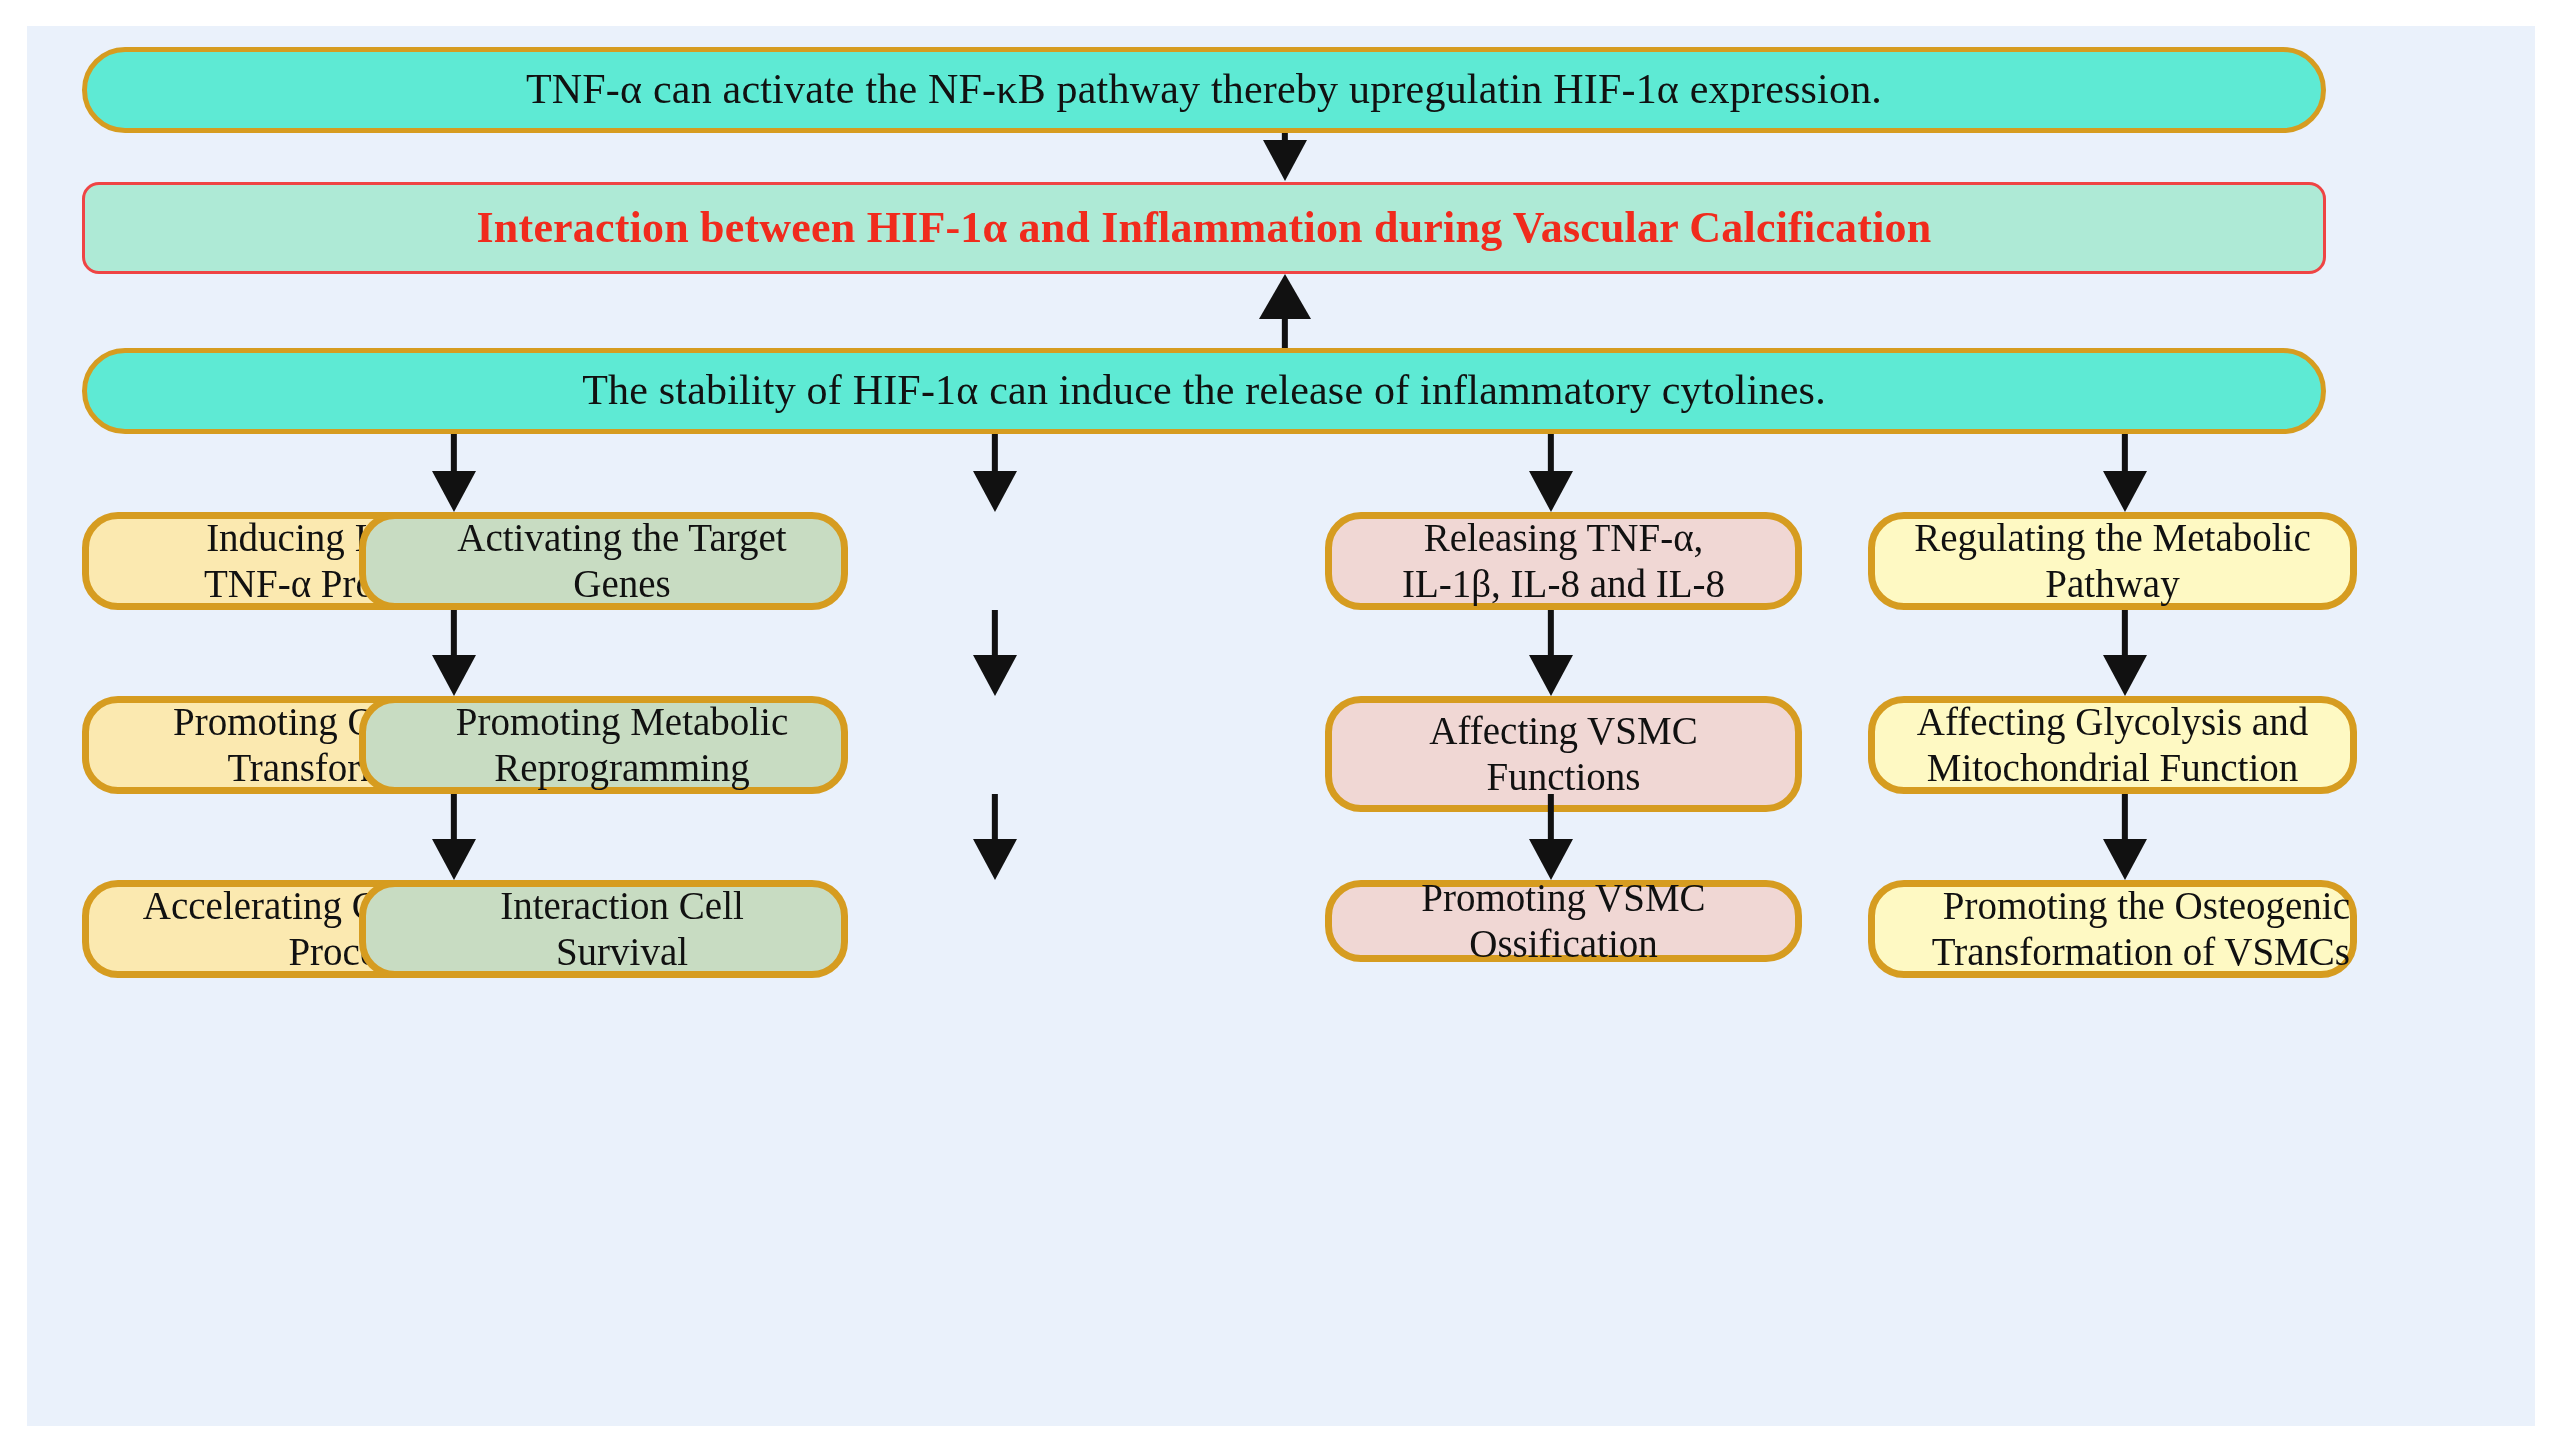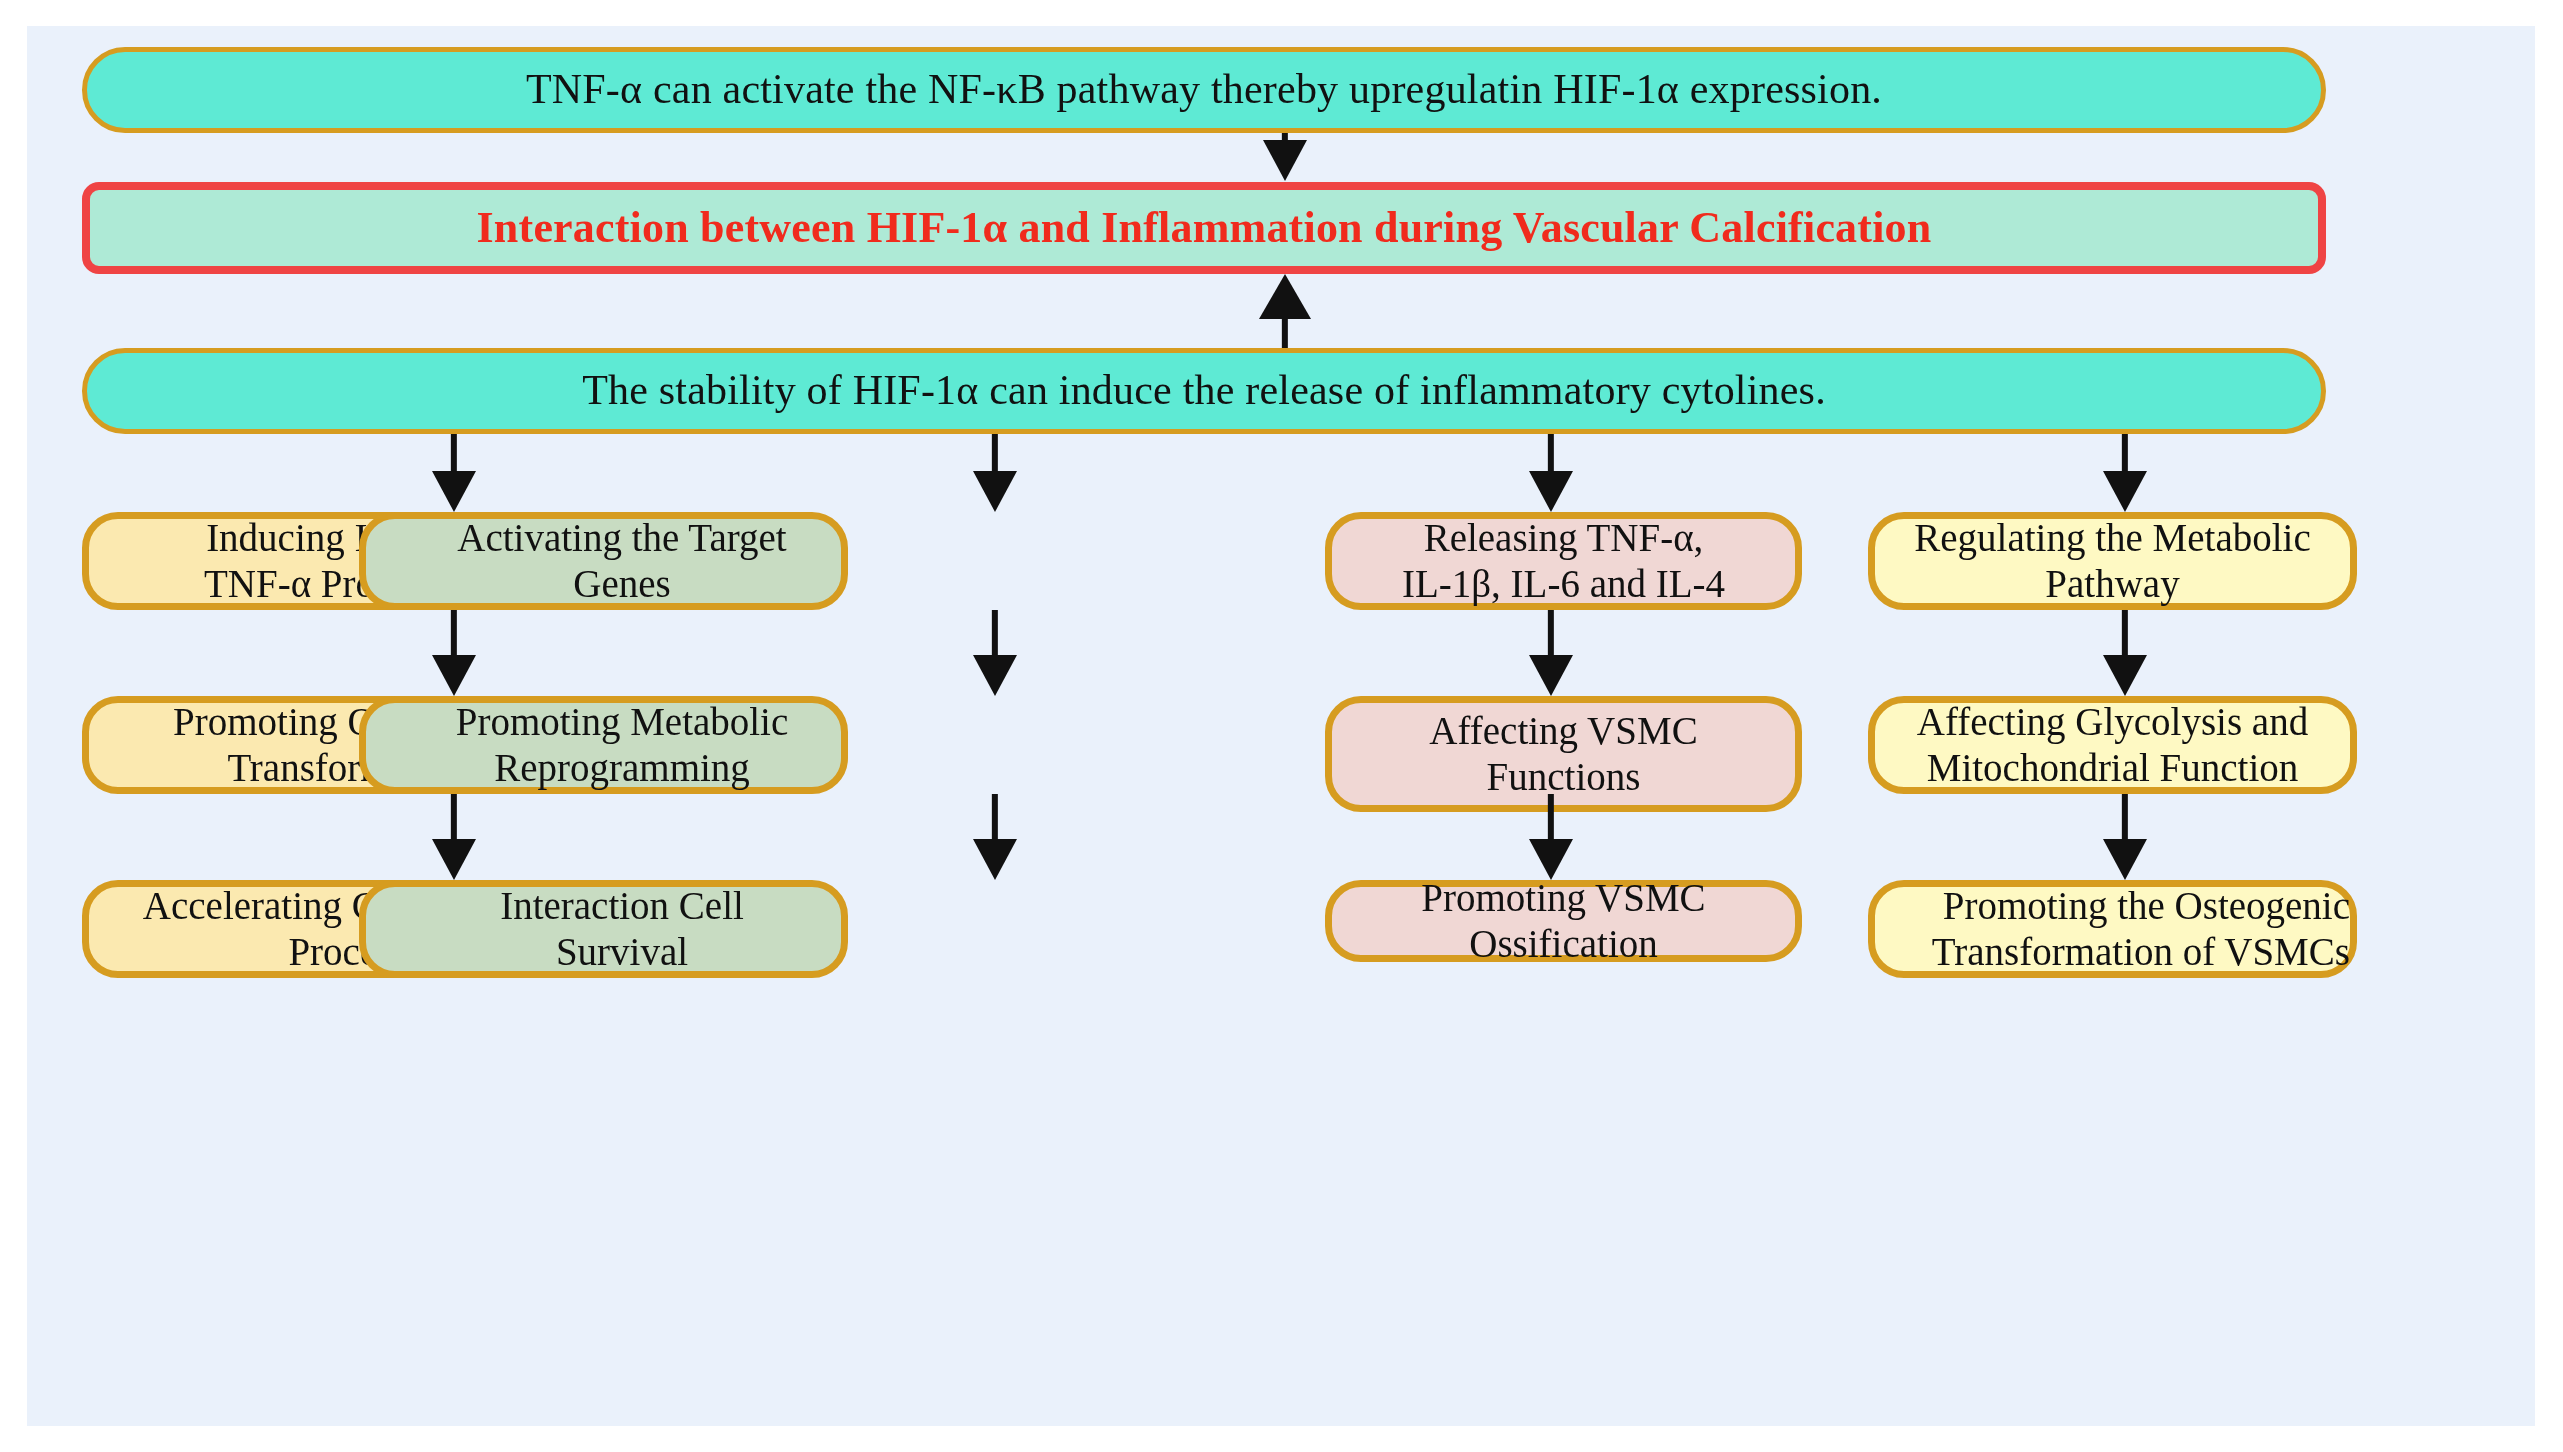--- a/index.html
+++ b/index.html
@@ -36,21 +36,21 @@
   }
   
   .banner {
     border: 5.5px solid #d69c20;
     border-radius: 47px;
     background: #5eead4;
     font-size: 42px;
     letter-spacing: 0.2px;
   }
   .banner.title {
-    border: 8px solid #ef4444;
+    border: 3px solid #ef4444;
     border-radius: 17px;
     background: #aeead6;
     color: #f02b1d;
     font-weight: bold;
     font-size: 44px;
   }
   
   .cell {
     border: 7px solid #d69c20;
     border-radius: 36px;
@@ -177,21 +177,21 @@
     <span class="txt">Interaction Cell
 Survival</span>
   </div>
 
   <div class="arrow down" style="left:1496px; top:408px; width:55px; height:78px;">
     <div class="shaft" style="height:44px;"></div>
     <div class="head"></div>
   </div>
   <div class="node cell c3" style="left:1298px; top:486px; width:477px; height:98px;">
     <span class="txt">Releasing TNF-α,
-IL-1β, IL-6 and IL-4</span>
+IL-1β, IL-8 and IL-8</span>
   </div>
 
   <div class="arrow down" style="left:1496px; top:584px; width:55px; height:86px;">
     <div class="shaft" style="height:50px;"></div>
     <div class="head"></div>
   </div>
   <div class="node cell c3" style="left:1298px; top:670px; width:477px; height:116px;">
     <span class="txt">Affecting VSMC
 Functions</span>
   </div>

